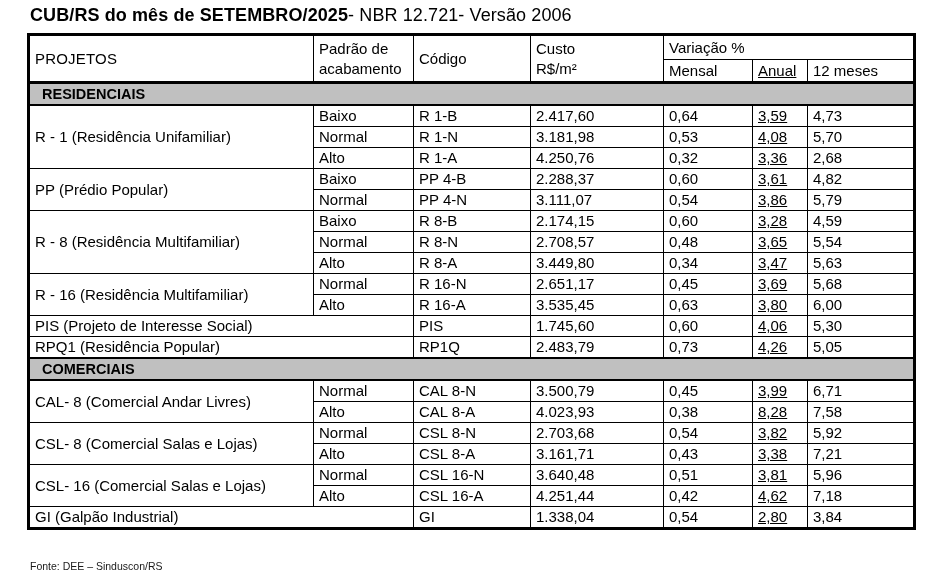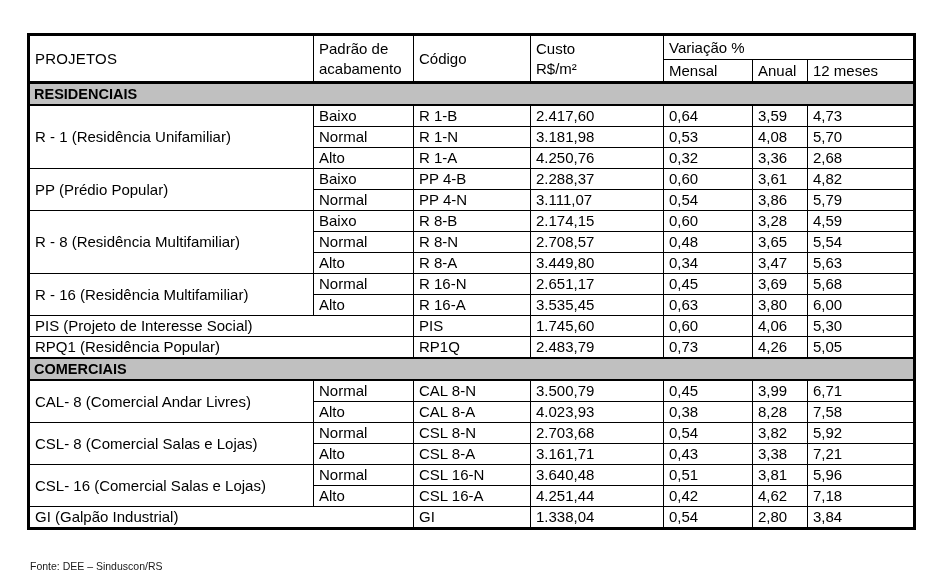--- a/index.html
+++ b/index.html
@@ -42,38 +42,39 @@
   .hdr-c { text-align: center; line-height: 16px; }
   .hdr-c .sm { font-size: 15px; }
   
   .band td {
     background: #c0c0c0;
     font-weight: bold;
     font-size: 14.5px;
     border-top: 2px solid #000;
     border-bottom: 2px solid #000;
     height: 20px;
-    padding-left: 4px;
+    padding-left: 12px;
   }
   
   .project { font-weight: bold; font-size: 15px; }
   .code { font-weight: bold; }
   .num { text-align: right; padding-right: 9px; }
   .cost { text-align: right; padding-right: 8px; }
   
-  .anual { border-right-color: #9b9b9b; }
+  .anual { border-right-color: #9b9b9b; text-decoration: underline; }
   .v12 { border-left-color: #9b9b9b; margin-top: 8px; }
 
   .fonte { position: absolute; left: 30px; top: 560px; font-size: 10.5px; color: #1a1a1a; }
 </style>
 </head>
 <body>
 
 <div class="page">
 
+  <div class="title"><span class="b">CUB/RS do mês de SETEMBRO/2025</span><span>- NBR 12.721- Versão 2006</span></div>
 
   <table class="cub">
     <colgroup>
       <col style="width:285px">
         <col style="width:100px">
         <col style="width:117px">
         <col style="width:133px">
         <col style="width:89px">
         <col style="width:55px">
         <col style="width:107px">

